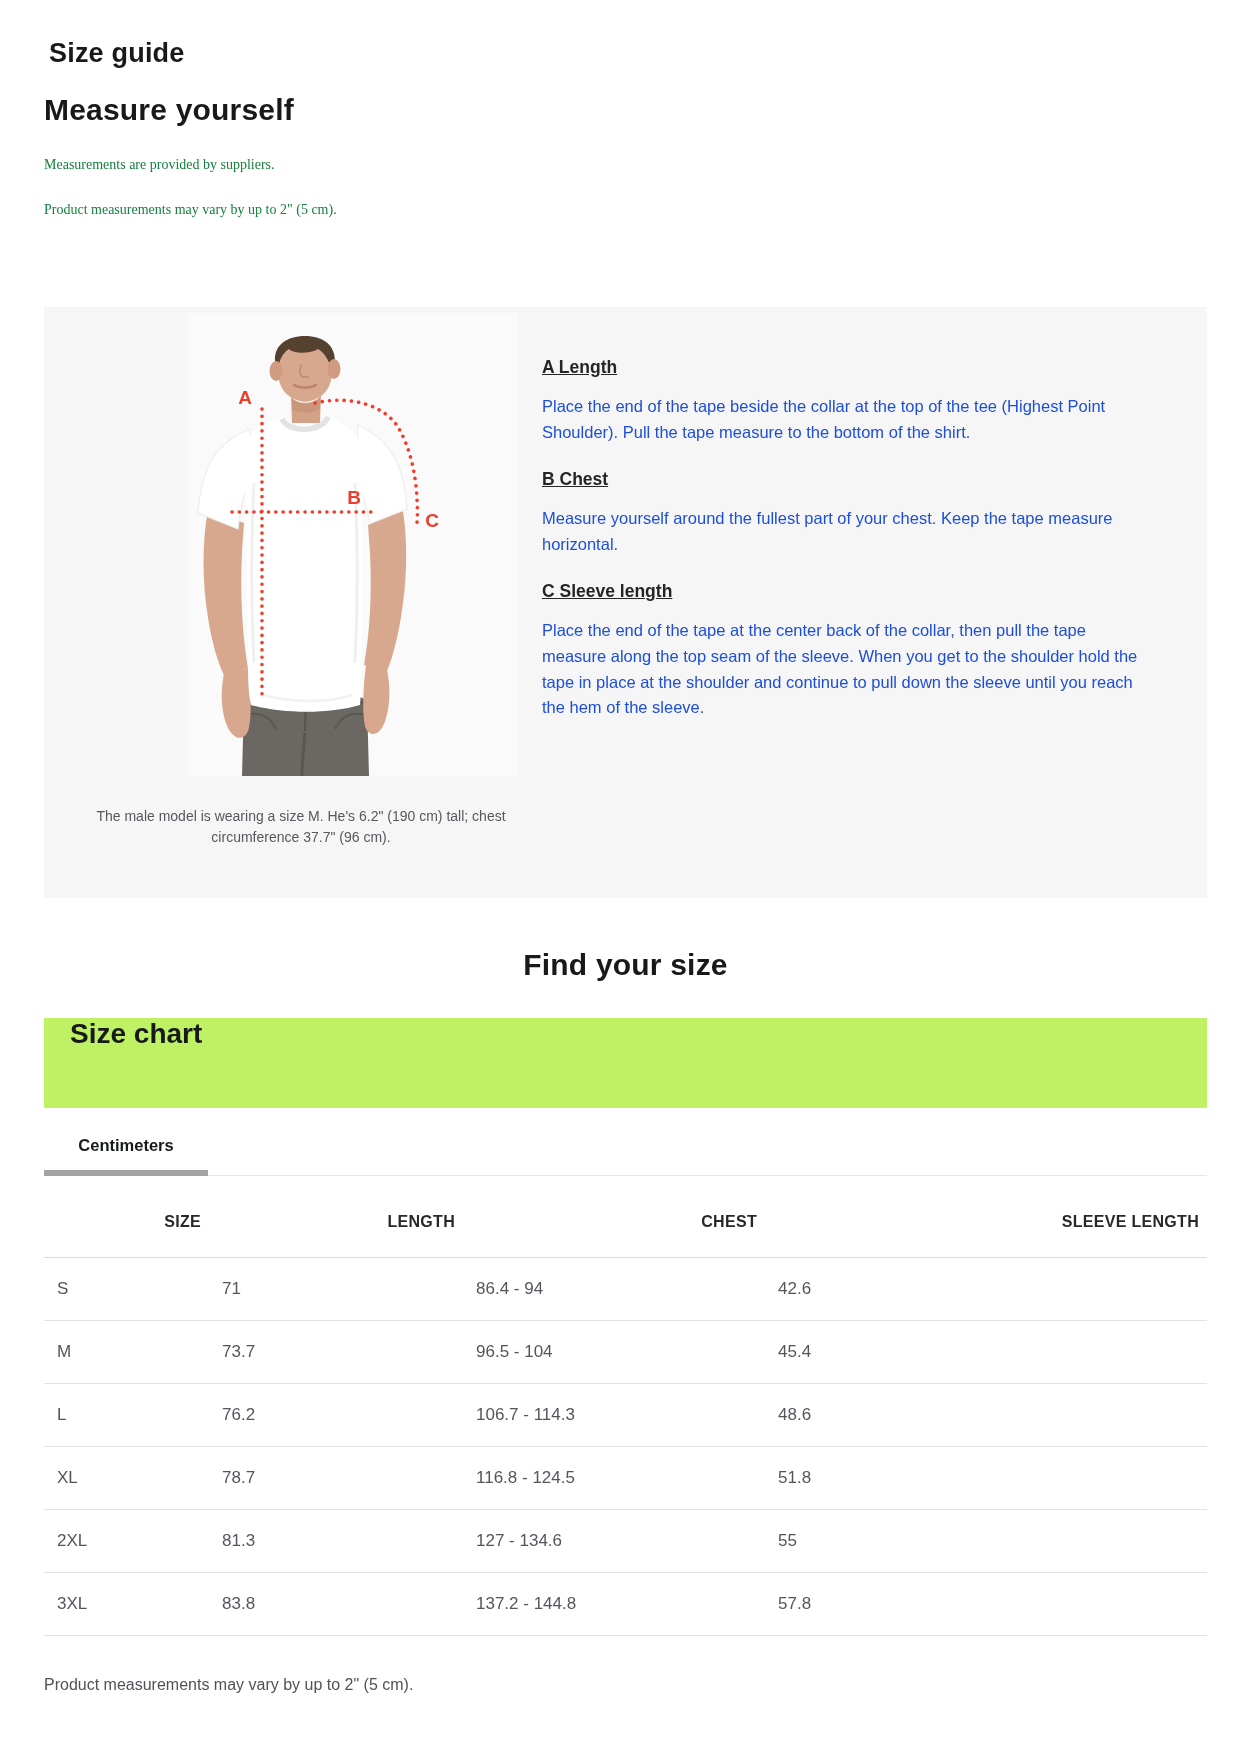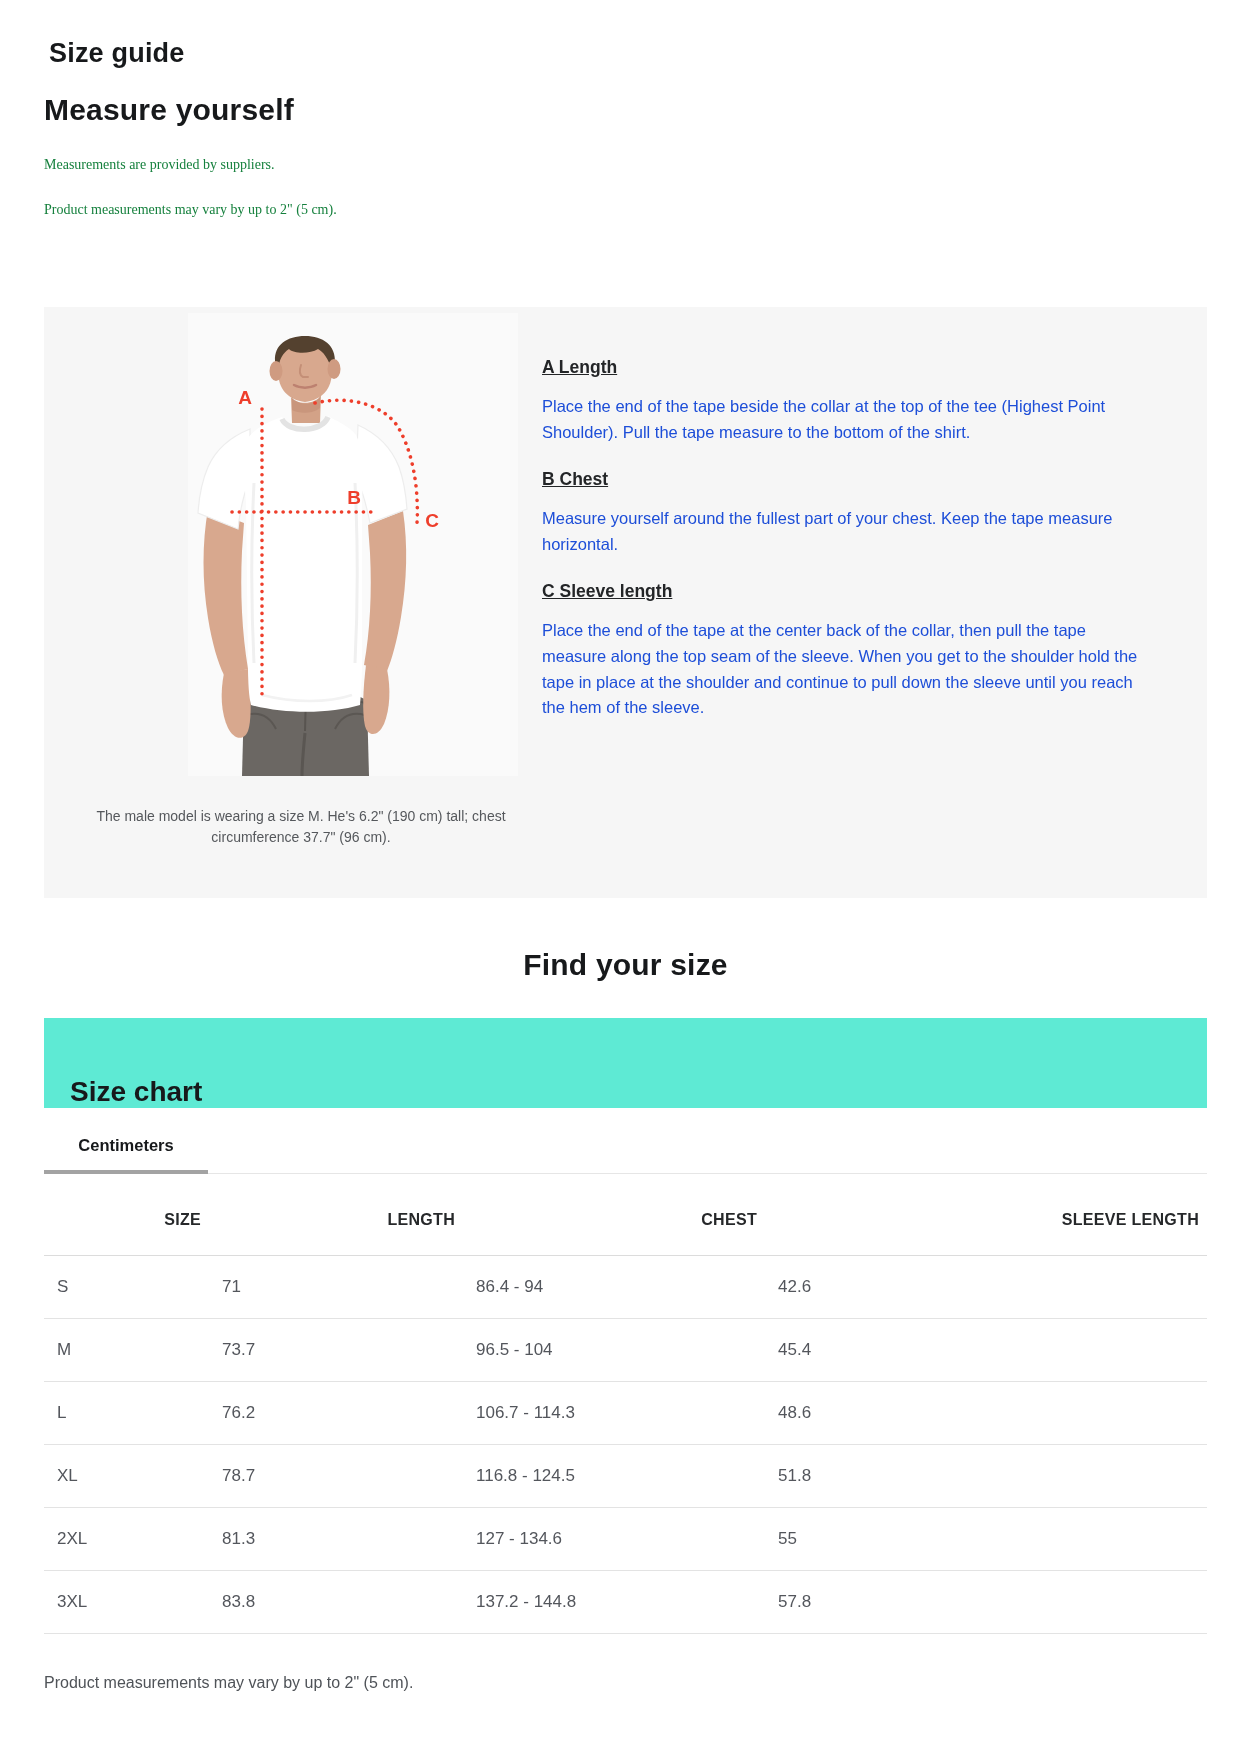--- a/index.html
+++ b/index.html
@@ -36,31 +36,31 @@
   }
   .instructions-col { flex:1; padding-left:24px; padding-right:28px; margin-top:30px; }
   .instr-h { font-size:17.5px; font-weight:bold; color:#232527; margin:24px 0 13px 0;text-decoration:underline; }
   .instr-h:first-child { margin-top:14px; }
   .instr-p { font-size:16.5px; color:#1d4ed8; line-height:1.55; margin:16px 0 10px 0; max-width:600px; }
 
   .find-h { margin-top:50px; margin-bottom:0;text-align:center; }
 
   
   .chart-band {
-    margin-top:36px; height:90px; background:#5eead4;
-    display:flex; align-items:flex-end; padding-left:26px;
+    margin-top:36px; height:90px; background:#bef264;
+    display:flex; align-items:flex-start; padding-left:26px;
   }
   .chart-band-title { font-size:28px; font-weight:bold; color:#17191b; }
 
   .tabs { margin-top:28px; border-bottom:1px solid #e6e6e6; }
   .tab {
     display:inline-block; min-width:122px; text-align:center;
     font-size:16.5px; font-weight:bold; color:#17191b;
     padding:0 21px 15px 21px;
-    border-bottom:4px solid #a3a3a3;
+    border-bottom:6px solid #a3a3a3;
     margin-bottom:-1px;
     cursor:pointer;
   }
 
   table.size-table { width:100%; border-collapse:collapse; table-layout:fixed; }
   .size-table col.c1 { width:165px; } .size-table col.c2 { width:254px; } .size-table col.c3 { width:302px; }
   .size-table th {
     text-align:right; font-size:16px; font-weight:bold; color:#26282a;
     letter-spacing:.3px; padding:37px 8px 26px 13px;
     border-bottom:1px solid #dcdcdc;

